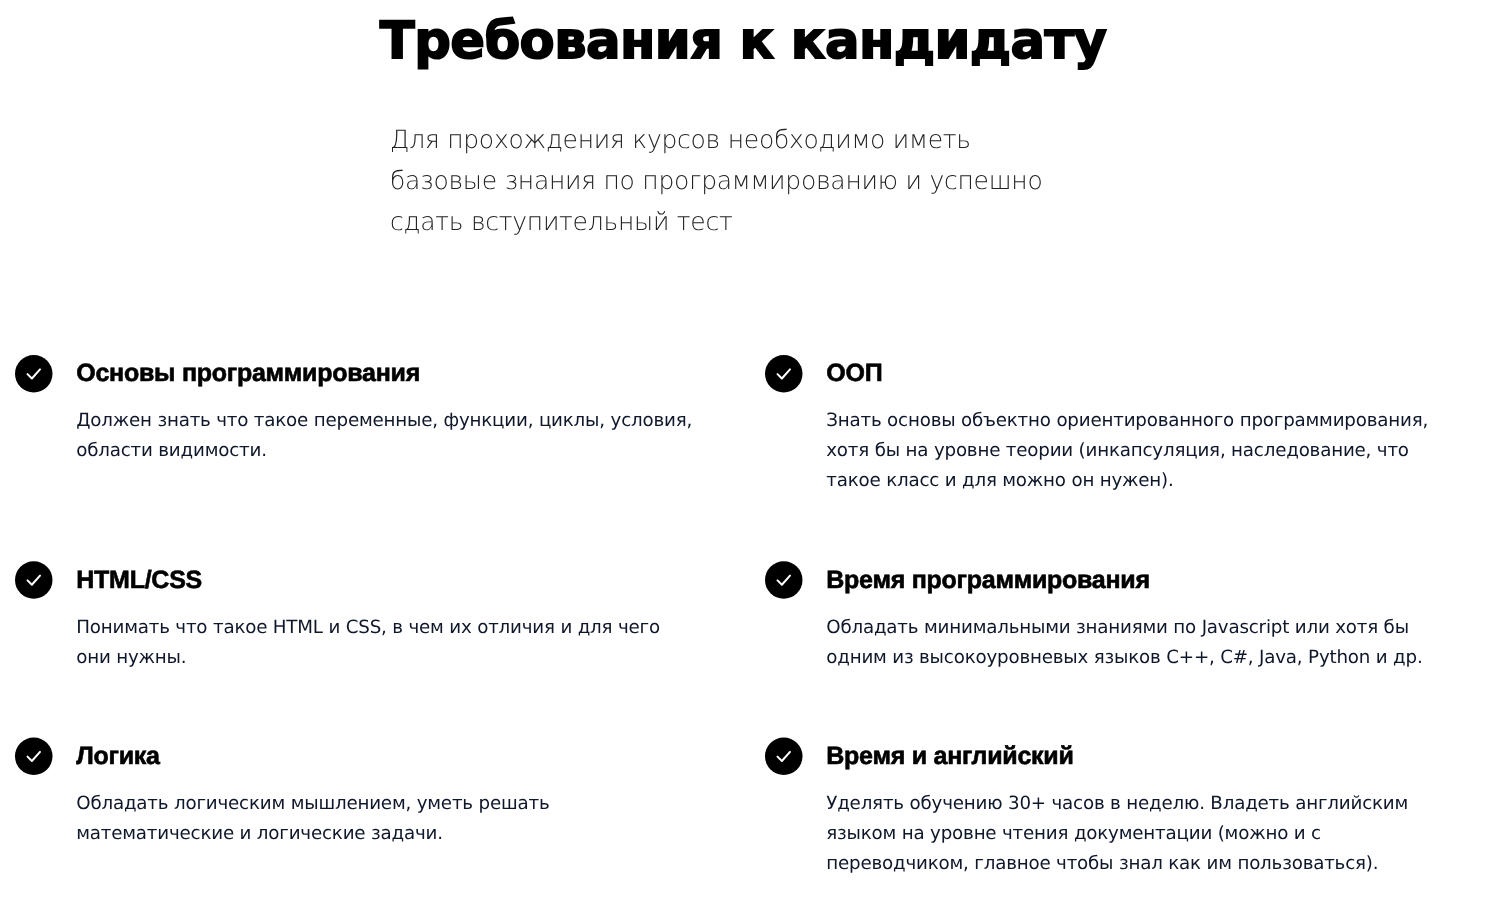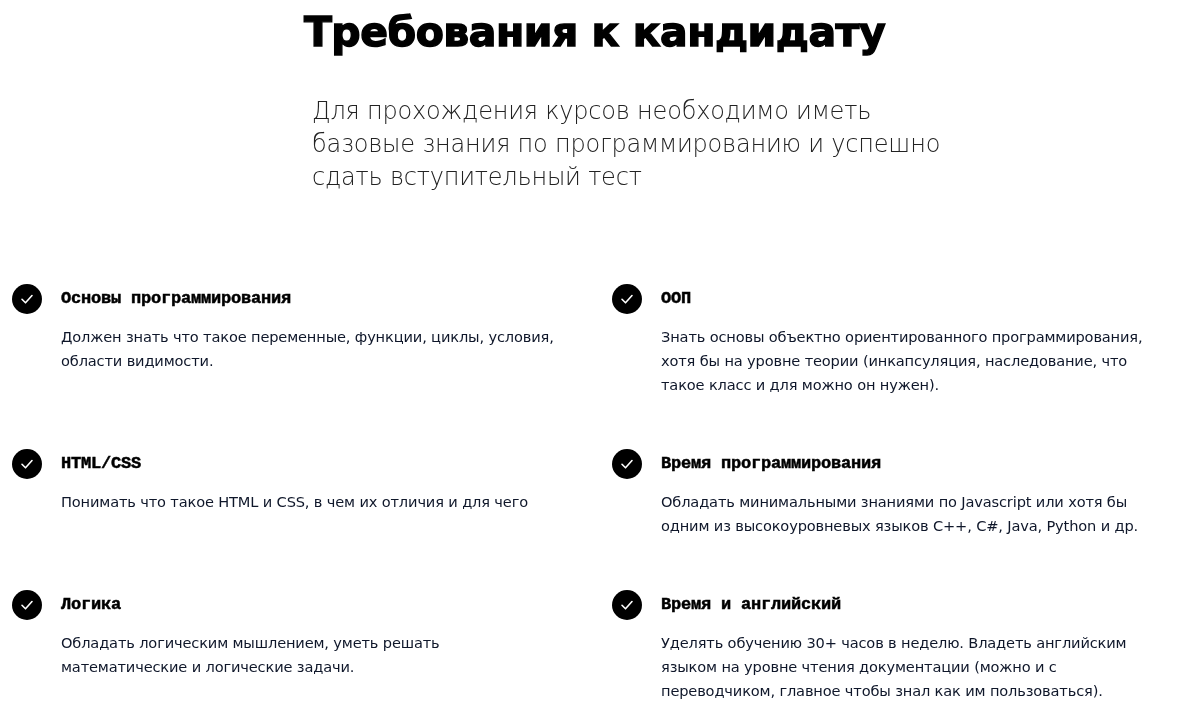--- a/index.html
+++ b/index.html
@@ -29,21 +29,21 @@
       line-height: 52px;
       color: #000;
       -webkit-text-stroke: 1.4px #000;
     }
     .intro {
       position: absolute;
       top: 95px;
       left: 312px;
       width: 580px;
       font-family: "DejaVu Sans", sans-serif;
-      font-size: 24px;
+      font-size: 20px;
       font-weight: 300;
       line-height: 33px;
       color: #222;
       letter-spacing: -0.2px;
     }
     .intro .line { display: block; white-space: nowrap; }
     .req {
       position: absolute;
       width: 530px;
     }
@@ -57,23 +57,23 @@
       background: #000;
       display: flex;
       align-items: center;
       justify-content: center;
     }
     .req .check svg { width: 16px; height: 16px; }
     .req .req-title {
       position: absolute;
       left: 49px;
       top: 3px;
-      font-family: Liberation Mono, monospace;
+      font-family: Liberation Sans, sans-serif;
       font-weight: 900;
-      font-size: 17px;
+      font-size: 20px;
       line-height: 24px;
       color: #000;
       white-space: nowrap;
       letter-spacing: -0.2px;
       -webkit-text-stroke: 0.5px #000;
     }
     .req .req-desc {
       position: absolute;
       left: 49px;
       top: 41px;
@@ -127,20 +127,21 @@
 
   <div class="req" style="left:12px; top:449px;">
     <span class="check">
       <svg viewBox="0 0 16 16">
           <path d="M3 8.3 L6.5 11.8 L13 4.5" fill="none" stroke="#fff" stroke-width="1.6" stroke-linecap="round" stroke-linejoin="round"></path>
         </svg>
     </span>
     <div class="req-title">HTML/CSS</div>
     <div class="req-desc">
       <span class="line">Понимать что такое HTML и CSS, в чем их отличия и для чего</span>
+      <span class="line">они нужны.</span>
     </div>
   </div>
 
   <div class="req" style="left:612px; top:449px;">
     <span class="check">
       <svg viewBox="0 0 16 16">
           <path d="M3 8.3 L6.5 11.8 L13 4.5" fill="none" stroke="#fff" stroke-width="1.6" stroke-linecap="round" stroke-linejoin="round"></path>
         </svg>
     </span>
     <div class="req-title">Время программирования</div>

